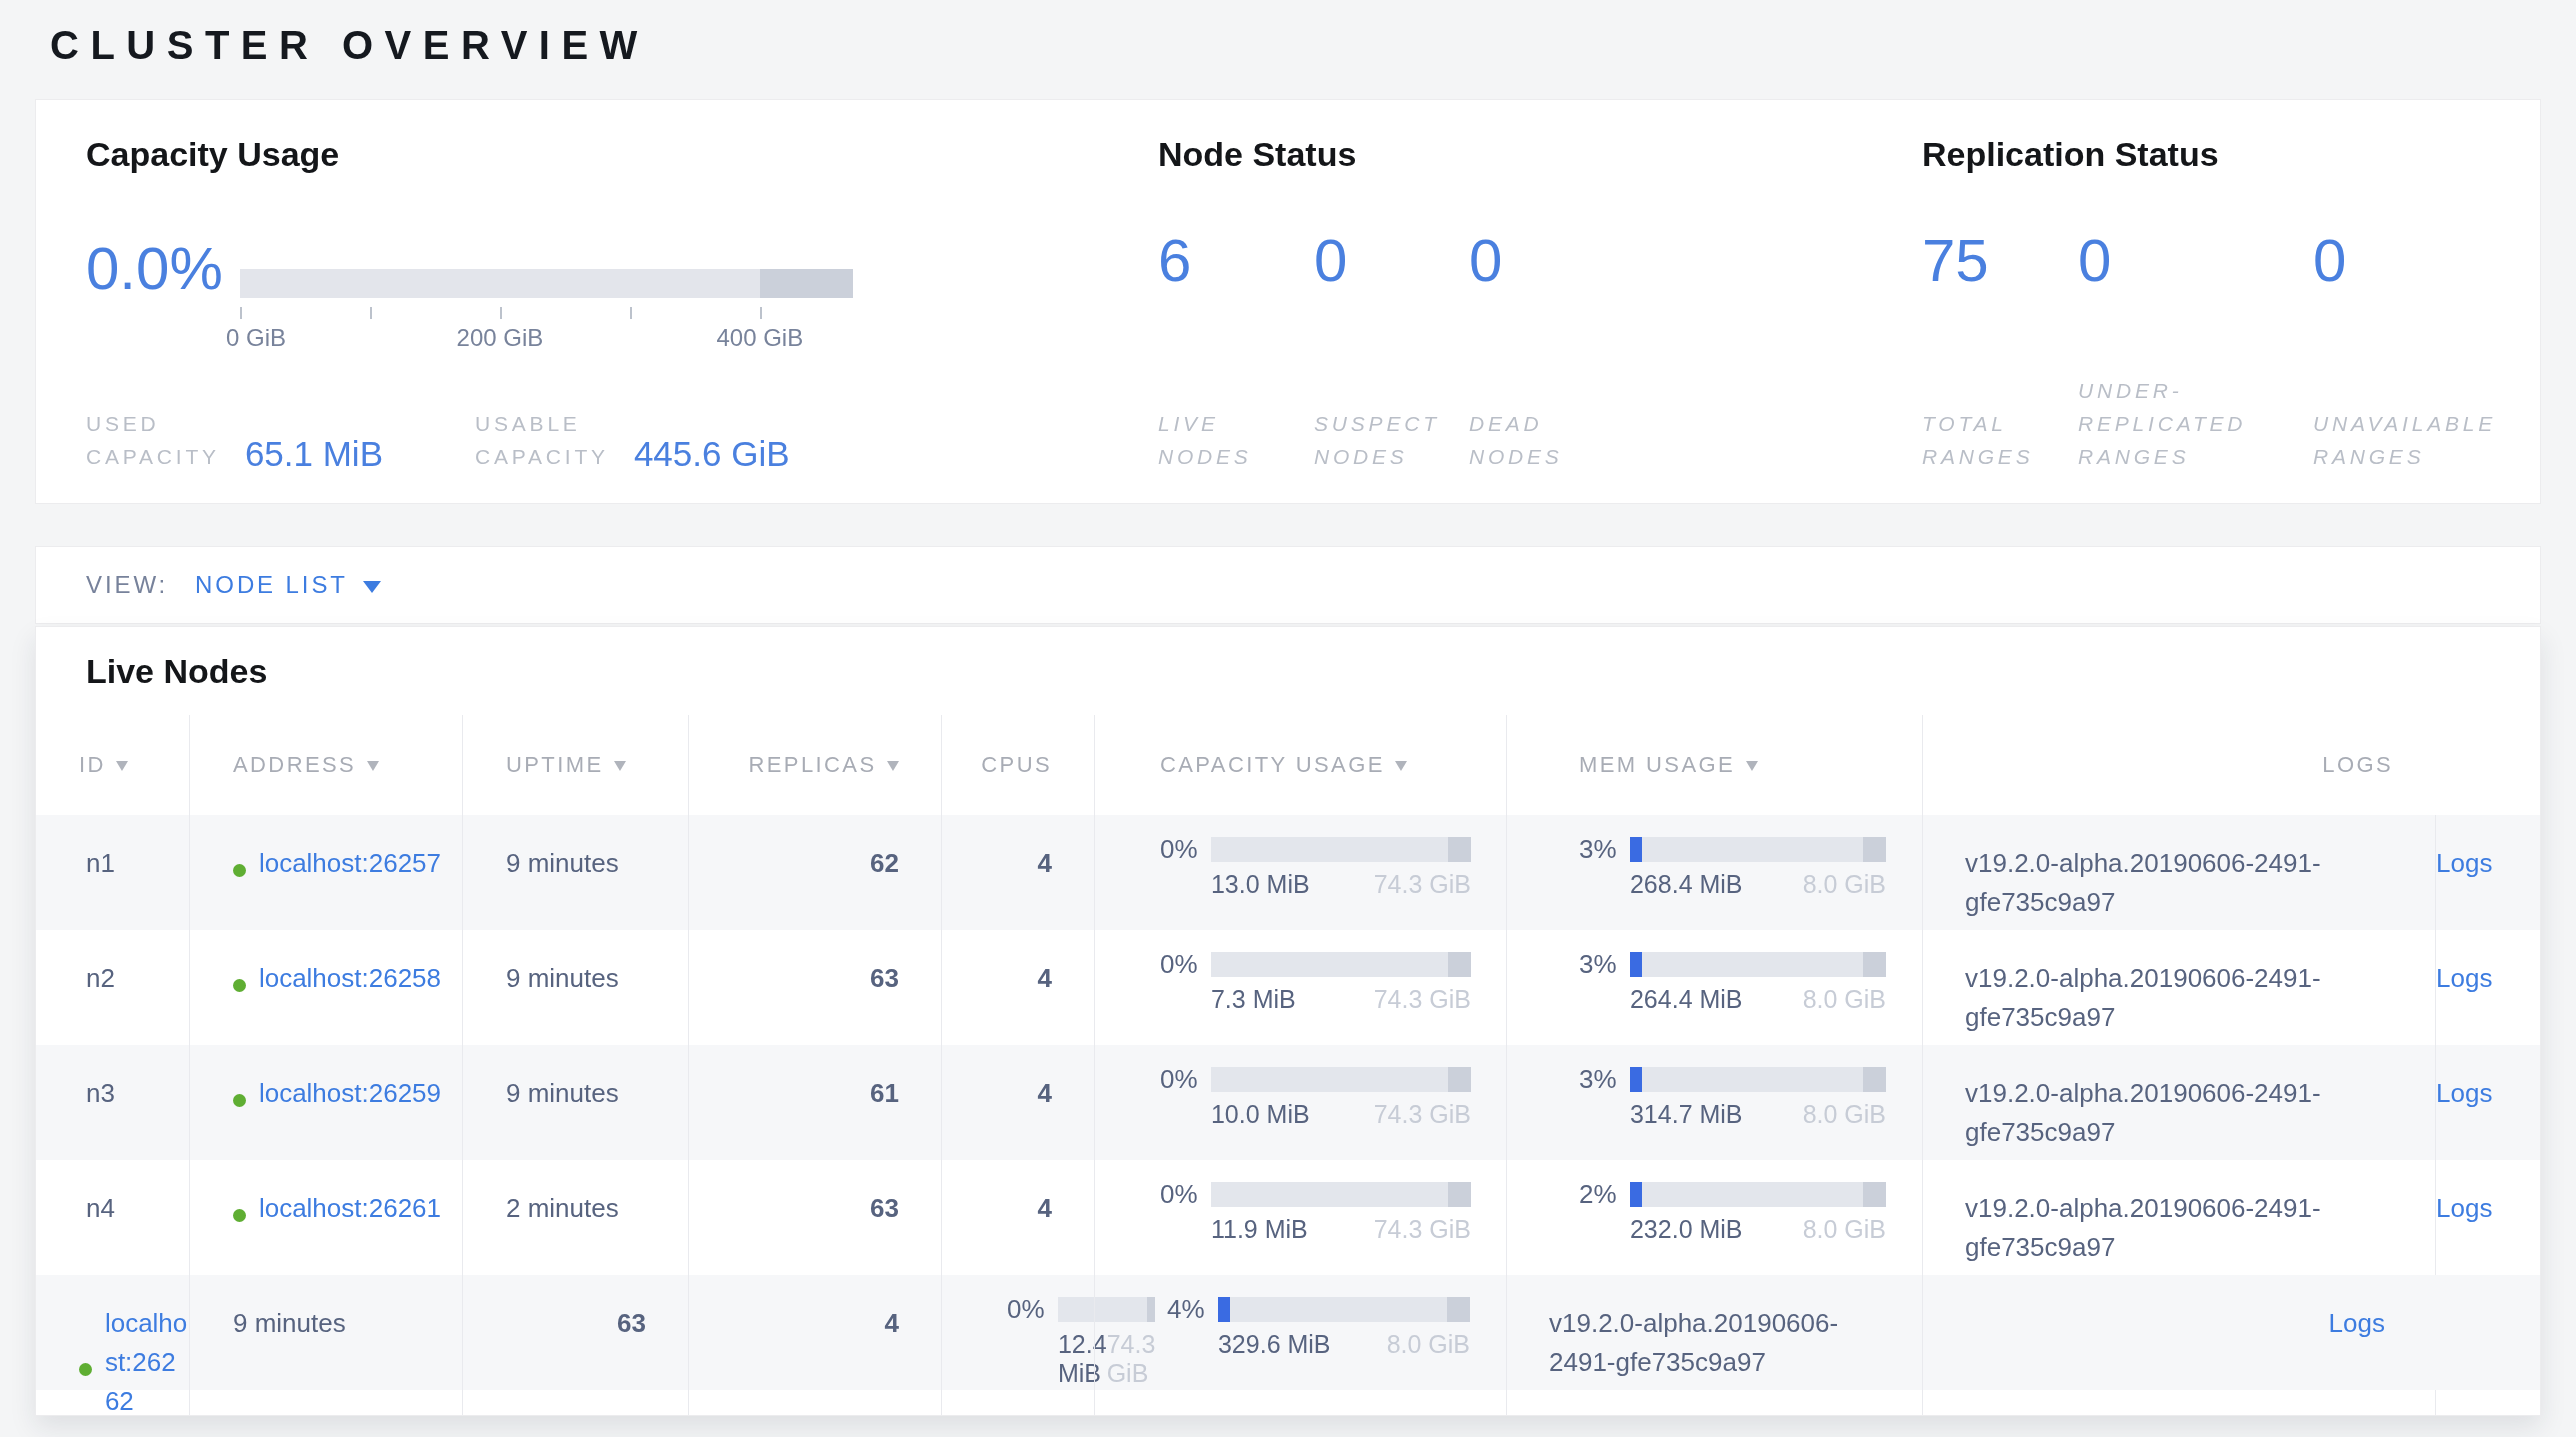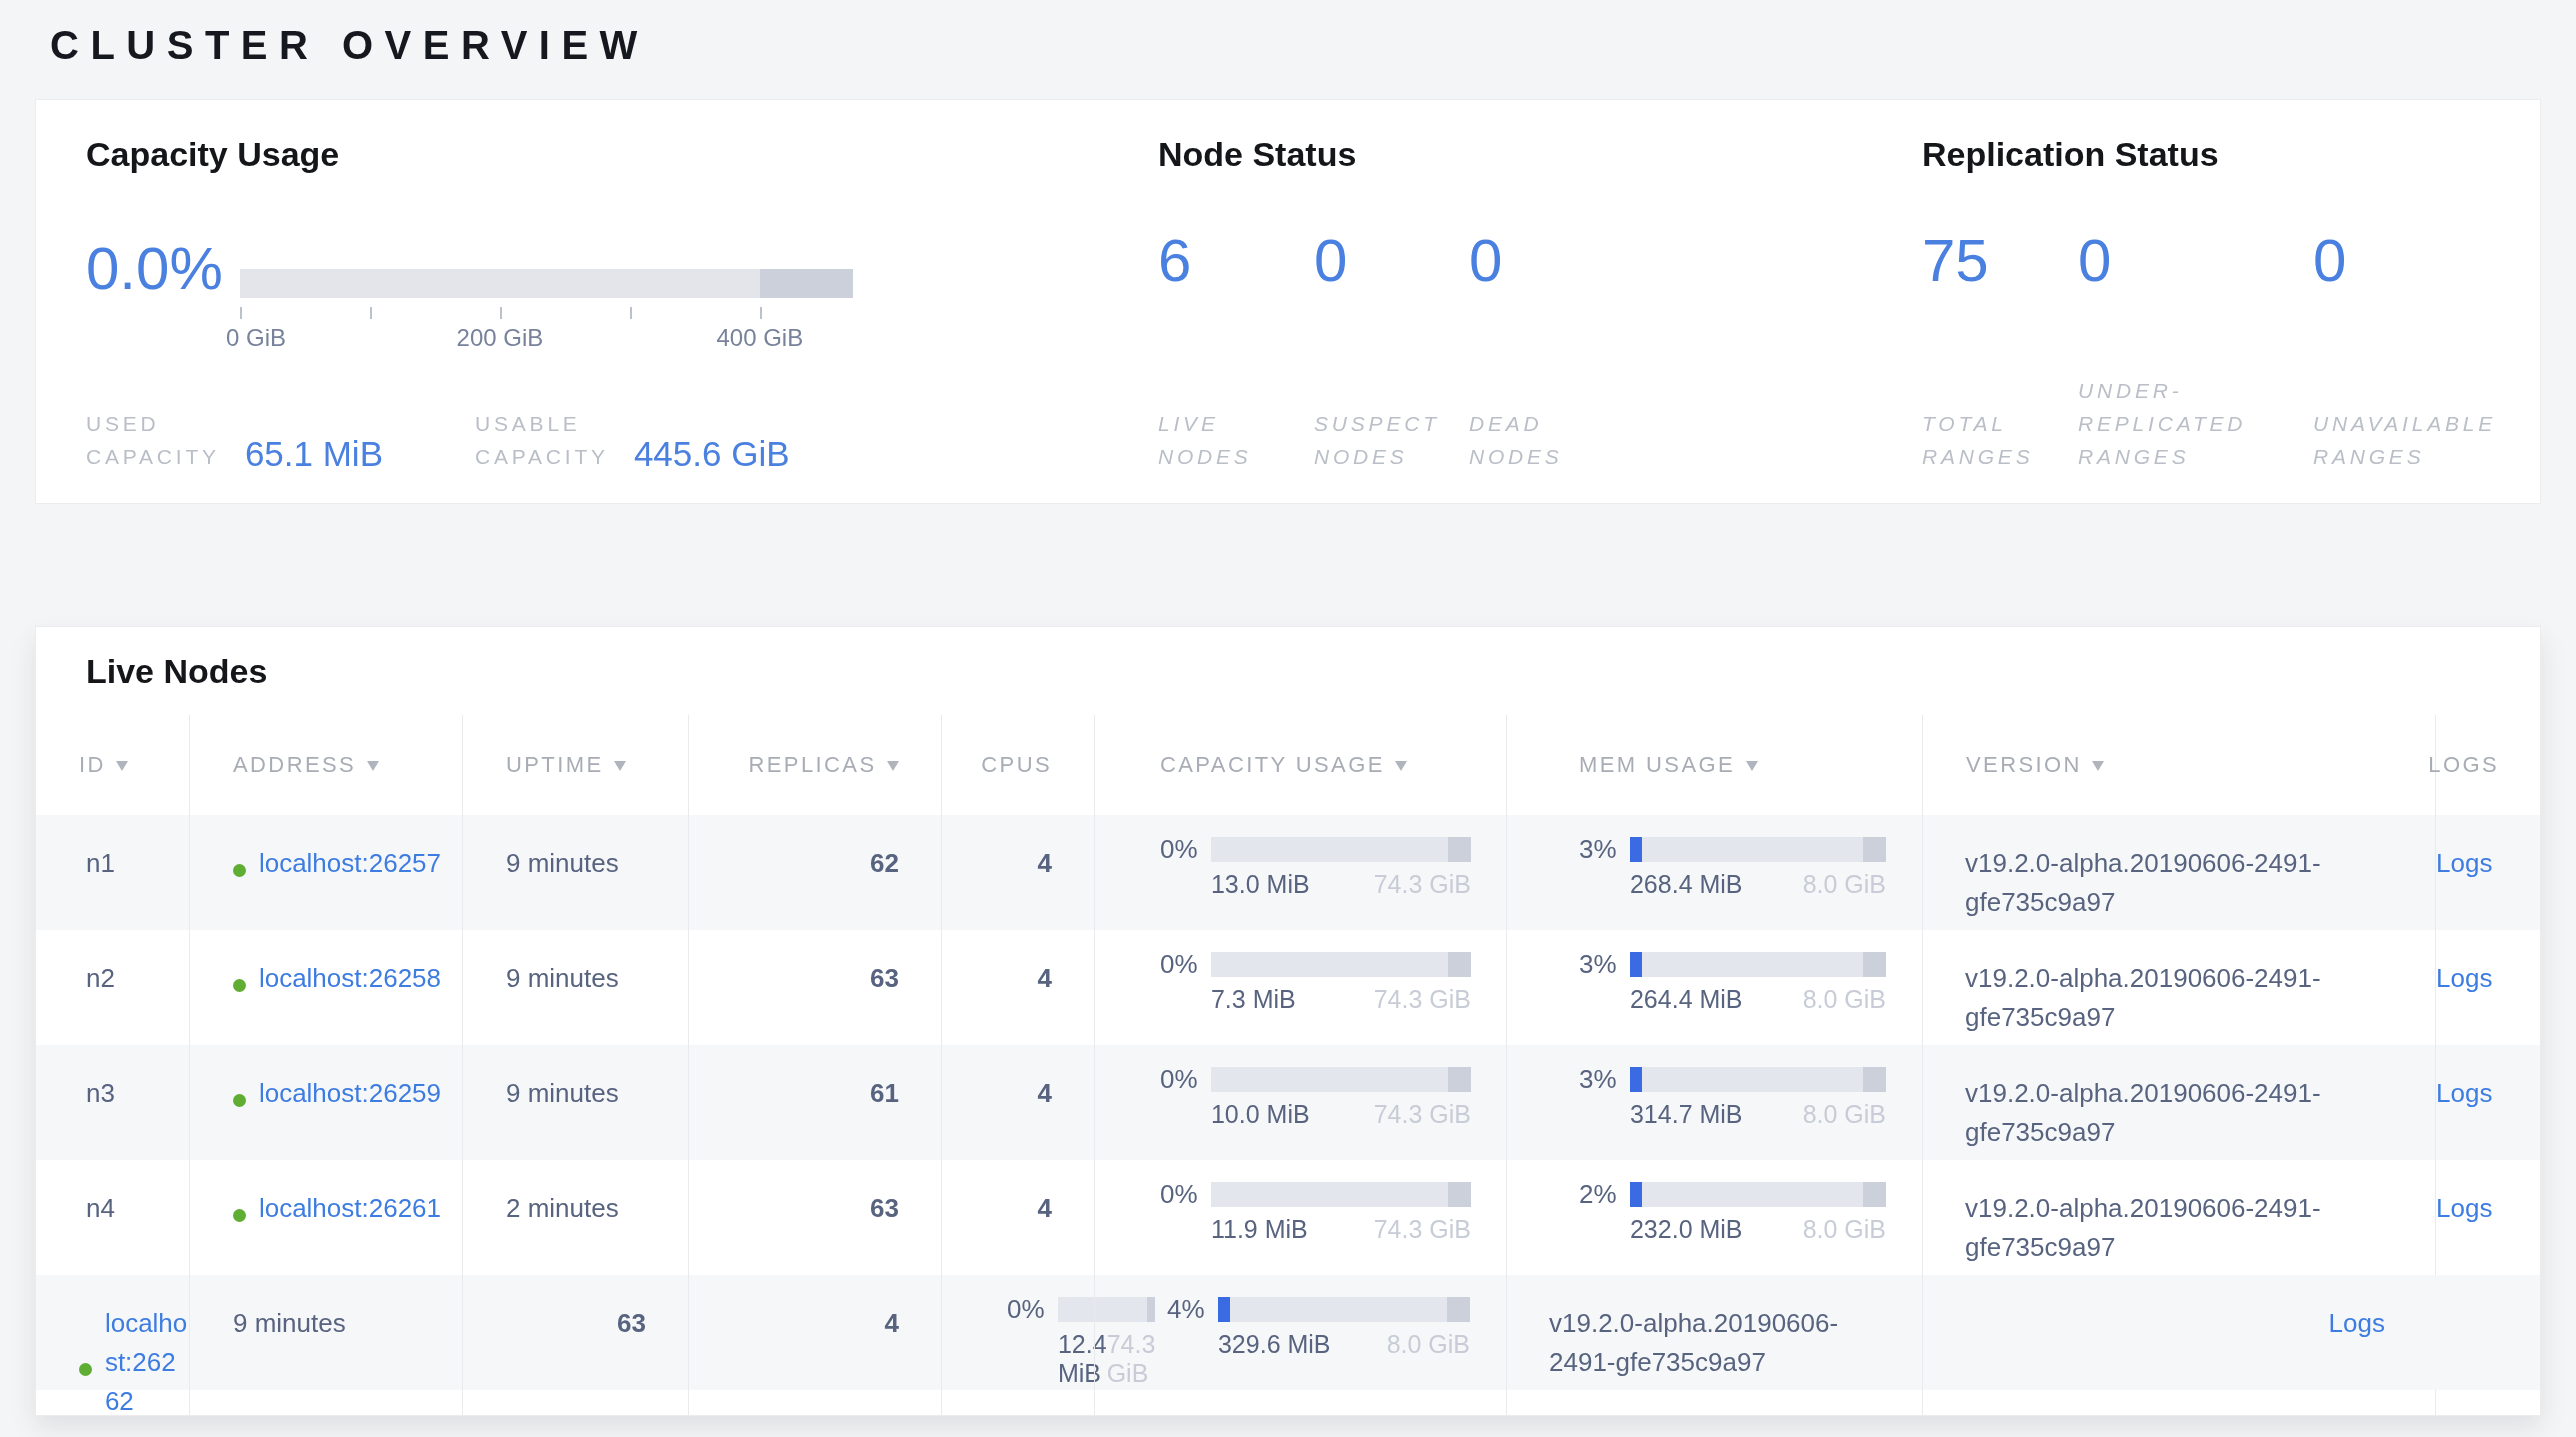--- a/index.html
+++ b/index.html
@@ -227,20 +227,27 @@
       <div class="sum-col" style="left:391px;">
         <div class="big-num">0</div>
         <div class="col-label">
           <span>UNAVAILABLE</span>
           <span>RANGES</span>
         </div>
       </div>
     </div>
   </section>
 
+  <div class="card view-bar">
+    <span class="view-label">VIEW:</span>
+    <span class="view-select">
+      <span>NODE LIST</span>
+      <span class="dd-tri"></span>
+    </span>
+  </div>
 
   <section class="card table-card">
     <h2>Live Nodes</h2>
 
     <div class="grid-table">
 
       <div class="trow thead">
         <div class="th al">
           <span>ID</span>
             <span class="sort-tri"></span>
@@ -259,24 +266,20 @@
         </div>
         <div class="th ar">
           <span>CPUS</span>
         </div>
         <div class="th th-capacity">
           <span>CAPACITY USAGE</span>
             <span class="sort-tri"></span>
         </div>
         <div class="th th-mem">
           <span>MEM USAGE</span>
-            <span class="sort-tri"></span>
-        </div>
-        <div class="th al">
-          <span>VERSION</span>
             <span class="sort-tri"></span>
         </div>
         <div class="th ar th-logs">
           <span>LOGS</span>
         </div>
       </div>
 
       <div class="trow tbody-row row-odd">
         <div class="td c-id">n1</div>
         <div class="td al">

